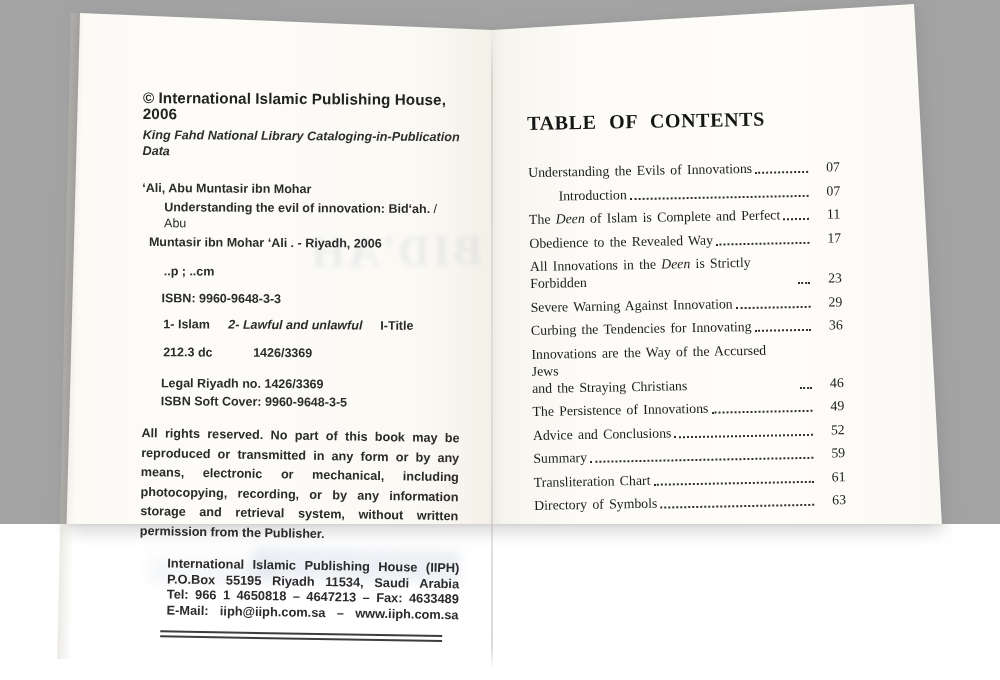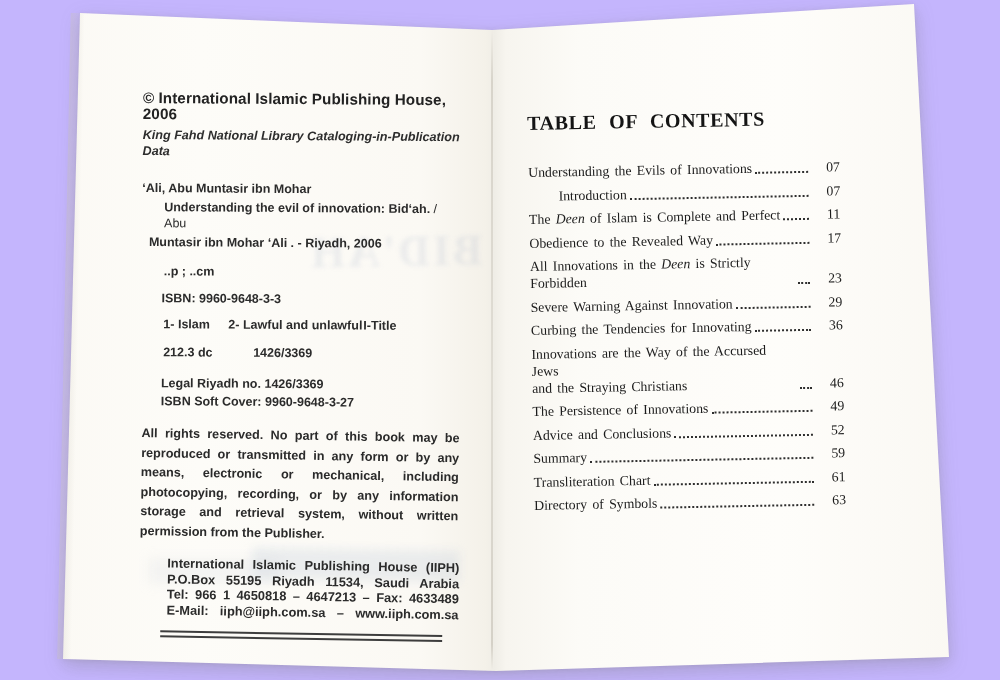--- a/index.html
+++ b/index.html
@@ -2,21 +2,21 @@
 <html><head>
 <meta charset="utf-8">
 <style>
   html, body { margin: 0; padding: 0; }
   body {
     width: 1000px; height: 680px;
     background: #ffffff;
     font-family: "Liberation Sans", sans-serif;
     overflow: hidden;
   }
-  .scene { position: relative; width: 1000px; height: 680px; background: #c4b5fd; }
+  .scene { position: relative; width: 1000px; height: 524px; background: #a3a3a3; }
 
   
   .paper-wrap { position: absolute; inset: 0; filter: drop-shadow(0 6px 9px rgba(110,110,110,.28)) drop-shadow(0 1px 2px rgba(130,130,130,.18)); }
   .paper {
     position: absolute; inset: 0;
     clip-path: polygon(80px 13px, 492px 30px, 914px 4px, 949px 657px, 496px 671px, 63px 659px);
     background: linear-gradient(90deg,
       #f5f3ec 0%, #fbf9f4 4%, #fdfcf8 20%, #fbf9f4 42%,
       #f4f1e9 48.6%, #efede6 49.4%, #f7f5ef 50.6%,
       #fcfbf7 58%, #fefdfa 78%, #faf8f3 96%, #f6f4ee 100%);
@@ -58,22 +58,22 @@
   .l-copyright { font-weight: 700; font-size: 15.2px; letter-spacing: .1px; color: #222; }
   .l-cip { font-style: italic; font-weight: 600; font-size: 12.6px; margin-top: 5px; color: #2d2d2d; }
   .l-author { margin-top: 21px; font-weight: 600; }
   .l-title1 { padding-left: 22px; margin-top: 3px; }
   .l-title1 .b { font-weight: 700; }
   .l-title2 { padding-left: 7px; margin-top: 3px; font-weight: 600; }
   .l-coll { padding-left: 22px; margin-top: 13px; font-weight: 600; }
   .l-isbn { padding-left: 20px; margin-top: 11px; font-weight: 600; }
   .l-subjects { position: relative; margin-top: 10px; height: 16px; font-weight: 600; }
   .l-subjects .s1 { position: absolute; left: 22px; text-align: right; }
-  .l-subjects .s2 { position: absolute; left: 87px; }
-  .l-subjects .s3 { position: absolute; left: 222px; }
+  .l-subjects .s2 { position: absolute; left: 87px; font-style: italic; }
+  .l-subjects .s3 { position: absolute; left: 222px; padding-left: 17px; }
   .l-dewey { position: relative; margin-top: 12px; height: 16px; font-weight: 600; }
   .l-dewey .d1 { position: absolute; left: 22px; text-align: center; }
   .l-dewey .d2 { position: absolute; left: 112px; }
   .l-legal { padding-left: 20px; margin-top: 15px; font-weight: 600; }
   .l-legal .v, .l-isbnsoft .v { font-weight: 800; }
   .l-isbnsoft { padding-left: 20px; margin-top: 2px; font-weight: 600; }
   .l-bottom { transform: rotate(0.55deg); transform-origin: 0 50%; }
   .l-rights {
     margin-top: 15px; text-align: justify;
     font-size: 12.6px; line-height: 19.5px; font-weight: 600; color: #2a2a2a;
@@ -130,21 +130,21 @@
       <span class="s2">2- Lawful and unlawful</span>
       <span class="s3">I-Title</span>
     </div>
 
     <div class="l-dewey">
       <span class="d1">212.3 dc</span>
       <span class="d2">1426/3369</span>
     </div>
 
     <div class="l-legal"><span>Legal Riyadh no. </span><span class="v">1426/3369</span></div>
-    <div class="l-isbnsoft"><span>ISBN Soft  Cover: </span><span class="v">9960-9648-3-27</span></div>
+    <div class="l-isbnsoft"><span>ISBN Soft  Cover: </span><span class="v">9960-9648-3-5</span></div>
 
     <div class="l-bottom">
       <div class="l-rights">All rights reserved. No part of this book may be reproduced or transmitted in any form or by any means, electronic or mechanical, including photocopying, recording, or by any information storage and retrieval system, without written permission from the Publisher.</div>
 
       <div class="l-publisher">
         <div class="pub-line">International Islamic Publishing House (IIPH)</div>
         <div class="pub-line">P.O.Box 55195 Riyadh 11534, Saudi Arabia</div>
         <div class="pub-line">Tel: 966 1 4650818 – 4647213 – Fax: 4633489</div>
         <div class="pub-line">E-Mail: iiph@iiph.com.sa – www.iiph.com.sa</div>
       </div>

